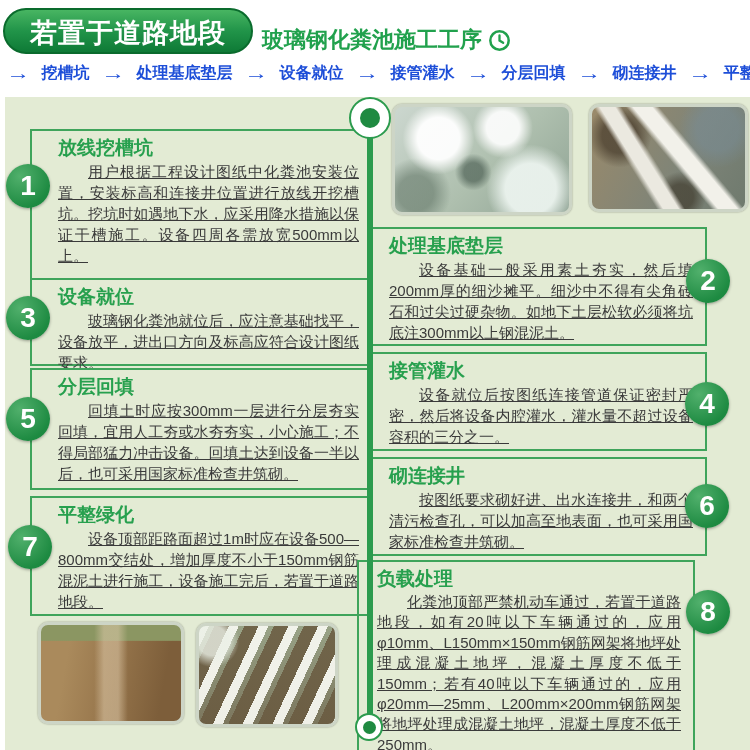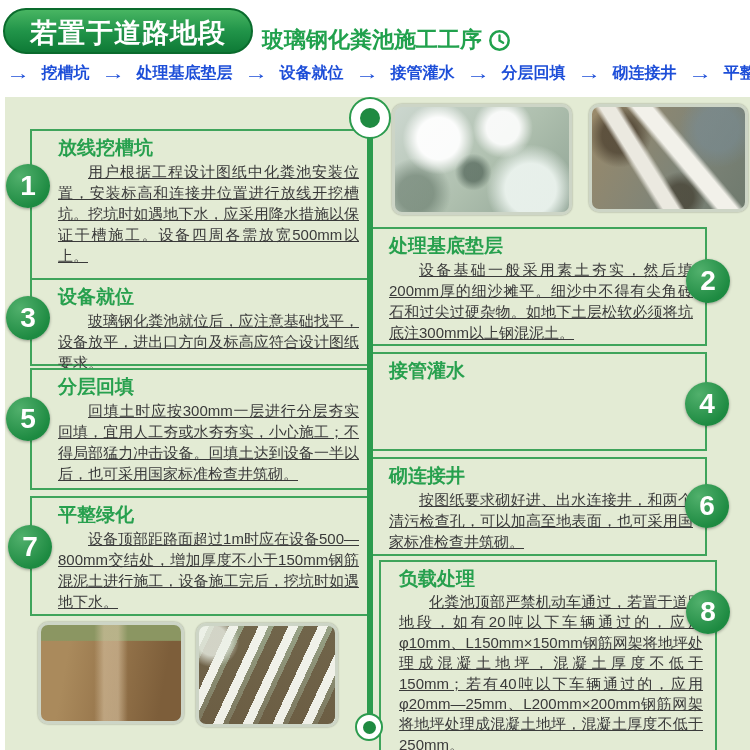--- a/index.html
+++ b/index.html
@@ -32,21 +32,21 @@
 
   
   .block{position:absolute;border:2px solid #3fa45b;box-sizing:border-box;z-index:1;background:transparent;}
   .b1{left:30px;top:129px;width:339px;height:151px;}
   .b3{left:30px;top:278px;width:339px;height:88px;}
   .b5{left:30px;top:368px;width:339px;height:122px;}
   .b7{left:30px;top:496px;width:339px;height:120px;}
   .b2{left:369px;top:227px;width:338px;height:119px;}
   .b4{left:369px;top:352px;width:338px;height:99px;}
   .b6{left:369px;top:457px;width:338px;height:99px;}
-  .b8{left:379px;top:560px;width:338px;height:190px;border-bottom:none;}
+  .b8{left:357px;top:560px;width:338px;height:190px;border-bottom:none;}
   .step-title{font-size:19px;line-height:22px;font-weight:bold;color:#27a04e;margin:6px 10px 2px 26px;}
   .step-body{font-size:15px;line-height:21px;color:#3a3a3a;margin:0 8px 0 26px;
     text-indent:2em;text-align:justify;text-decoration:underline;}
   .right .step-title{margin-left:18px;}
   .right .step-body{margin-left:18px;margin-right:12px;}
   .b8 .step-body{line-height:20.4px;}
 
   
   .numcircle{position:absolute;width:44px;height:44px;border-radius:50%;z-index:4;
     background:radial-gradient(circle at 32% 28%,#51b06c,#1d8a41 72%);
@@ -143,29 +143,30 @@
   <div class="block b3">
     <div class="step-title">设备就位</div>
     <div class="step-body">玻璃钢化粪池就位后，应注意基础找平，设备放平，进出口方向及标高应符合设计图纸要求。</div>
   </div>
   <div class="block b5">
     <div class="step-title">分层回填</div>
     <div class="step-body">回填土时应按300mm一层进行分层夯实回填，宜用人工夯或水夯夯实，小心施工；不得局部猛力冲击设备。回填土达到设备一半以后，也可采用国家标准检查井筑砌。</div>
   </div>
   <div class="block b7">
     <div class="step-title">平整绿化</div>
-    <div class="step-body">设备顶部距路面超过1m时应在设备500—800mm交结处，增加厚度不小于150mm钢筋混泥土进行施工，设备施工完后，挖坑时如遇地下水。</div>
+    <div class="step-body">设备顶部距路面超过1m时应在设备500—800mm交结处，增加厚度不小于150mm钢筋混泥土进行施工，设备施工完后，若置于道路地段。</div>
   </div>
 
   <div class="block right b2">
     <div class="step-title">处理基底垫层</div>
     <div class="step-body">设备基础一般采用素土夯实，然后填200mm厚的细沙摊平。细沙中不得有尖角砖石和过尖过硬杂物。如地下土层松软必须将坑底注300mm以上钢混泥土。</div>
   </div>
   <div class="block right b4">
     <div class="step-title">接管灌水</div>
+    <div class="step-body">设备就位后按图纸连接管道保证密封严密，然后将设备内腔灌水，灌水量不超过设备容积的三分之一。</div>
   </div>
   <div class="block right b6">
     <div class="step-title">砌连接井</div>
     <div class="step-body">按图纸要求砌好进、出水连接井，和两个清污检查孔，可以加高至地表面，也可采用国家标准检查井筑砌。</div>
   </div>
   <div class="block right b8">
     <div class="step-title">负载处理</div>
     <div class="step-body">化粪池顶部严禁机动车通过，若置于道路地段，如有20吨以下车辆通过的，应用φ10mm、L150mm×150mm钢筋网架将地坪处理成混凝土地坪，混凝土厚度不低于150mm；若有40吨以下车辆通过的，应用φ20mm—25mm、L200mm×200mm钢筋网架将地坪处理成混凝土地坪，混凝土厚度不低于250mm。</div>
   </div>
 

